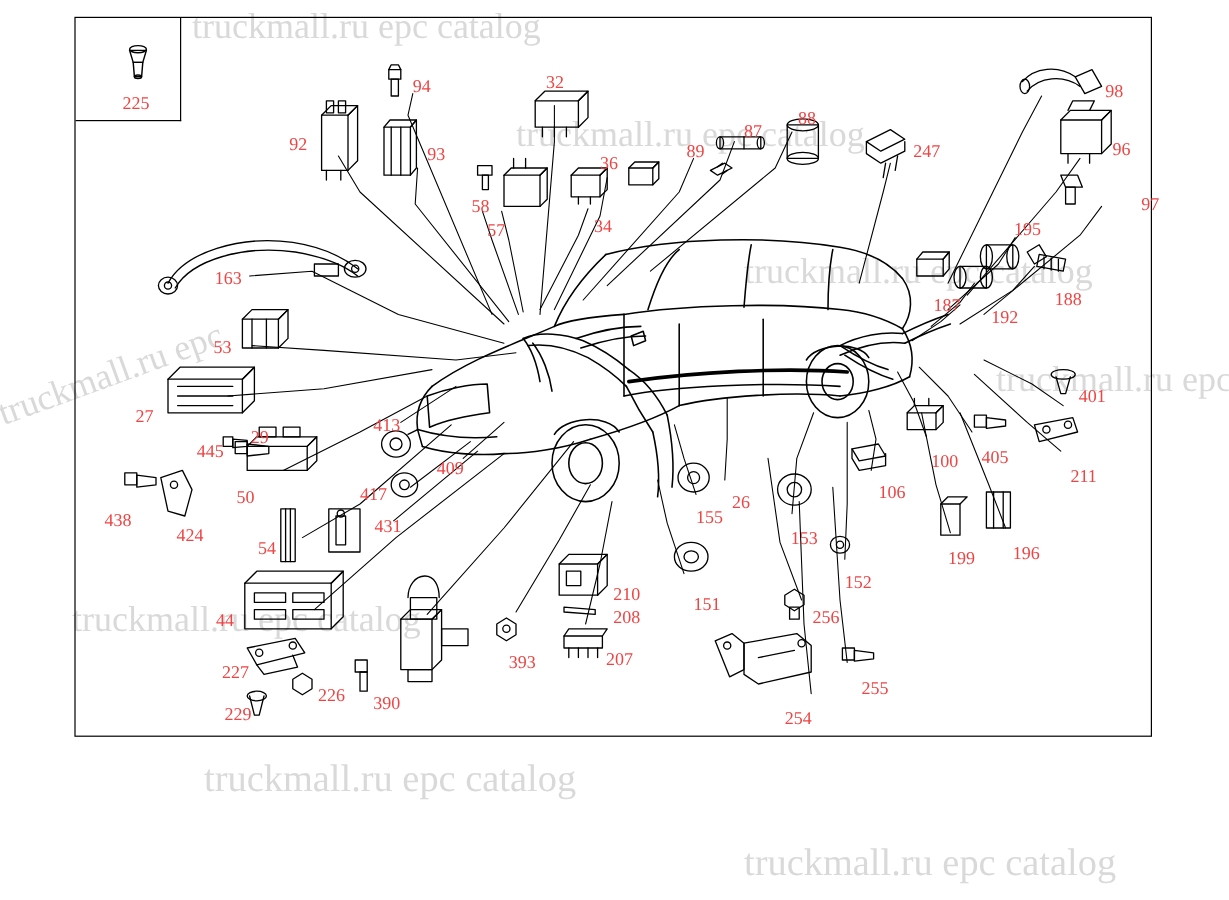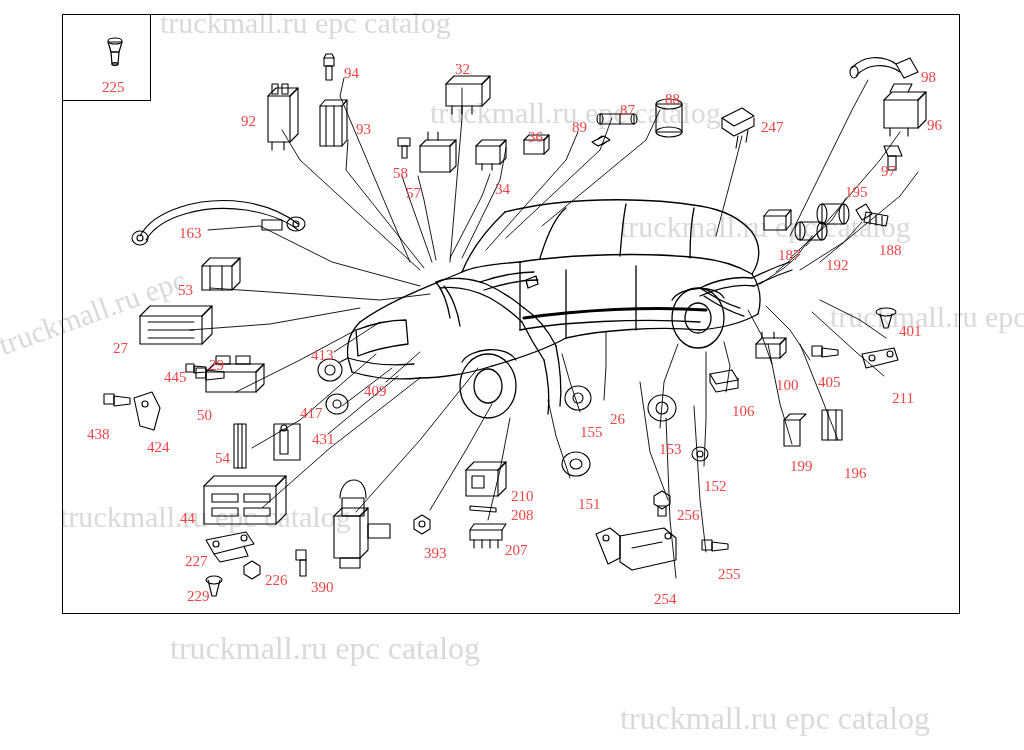--- a/index.html
+++ b/index.html
@@ -578,27 +578,27 @@
       </g>
     </g>
   </svg>
 
   <div id="labels">
       <div class="lbl" style="left: 344px; top: 66px;">94</div>
       <div class="lbl" style="left: 455px; top: 62px;">32</div>
       <div class="lbl" style="left: 921px; top: 70px;">98</div>
       <div class="lbl" style="left: 241px; top: 114px;">92</div>
       <div class="lbl" style="left: 356px; top: 122px;">93</div>
-      <div class="lbl" style="left: 528px; top: 130px; font-family: Liberation Serif, serif;">36</div>
+      <div class="lbl" style="left: 500px; top: 130px; font-family: Liberation Serif, serif;">36</div>
       <div class="lbl" style="left: 572px; top: 120px;">89</div>
       <div class="lbl" style="left: 620px; top: 103px;">87</div>
       <div class="lbl" style="left: 665px; top: 92px;">88</div>
       <div class="lbl" style="left: 761px; top: 120px;">247</div>
       <div class="lbl" style="left: 927px; top: 118px;">96</div>
-      <div class="lbl" style="left: 881px; top: 164px;">97</div>
+      <div class="lbl" style="left: 951px; top: 164px;">97</div>
       <div class="lbl" style="left: 393px; top: 166px;">58</div>
       <div class="lbl" style="left: 406px; top: 186px;">57</div>
       <div class="lbl" style="left: 495px; top: 182px;">34</div>
       <div class="lbl" style="left: 845px; top: 185px;">195</div>
       <div class="lbl" style="left: 879px; top: 243px;">188</div>
       <div class="lbl" style="left: 826px; top: 258px;">192</div>
       <div class="lbl" style="left: 778px; top: 232px; margin-top: 16px;">187</div>
       <div class="lbl" style="left: 179px; top: 226px;">163</div>
       <div class="lbl" style="left: 178px; top: 283px;">53</div>
       <div class="lbl" style="left: 113px; top: 341px;">27</div>
@@ -624,21 +624,21 @@
       <div class="lbl" style="left: 578px; top: 497px;">151</div>
       <div class="lbl" style="left: 580px; top: 425px;">155</div>
       <div class="lbl" style="left: 610px; top: 412px;">26</div>
       <div class="lbl" style="left: 659px; top: 442px;">153</div>
       <div class="lbl" style="left: 704px; top: 479px;">152</div>
       <div class="lbl" style="left: 732px; top: 404px;">106</div>
       <div class="lbl" style="left: 776px; top: 378px;">100</div>
       <div class="lbl" style="left: 818px; top: 375px;">405</div>
       <div class="lbl" style="left: 899px; top: 324px;">401</div>
       <div class="lbl" style="left: 892px; top: 391px;">211</div>
-      <div class="lbl" style="left: 844px; top: 466px;">196</div>
+      <div class="lbl" style="left: 844px; top: 455px;">196</div>
       <div class="lbl" style="left: 790px; top: 459px;">199</div>
       <div class="lbl" style="left: 677px; top: 508px;">256</div>
       <div class="lbl" style="left: 718px; top: 567px;">255</div>
       <div class="lbl" style="left: 654px; top: 592px;">254</div>
     </div>
 
   <div class="lbl" style="left:102px; top:80px;">225</div>
 
 
 </div>

